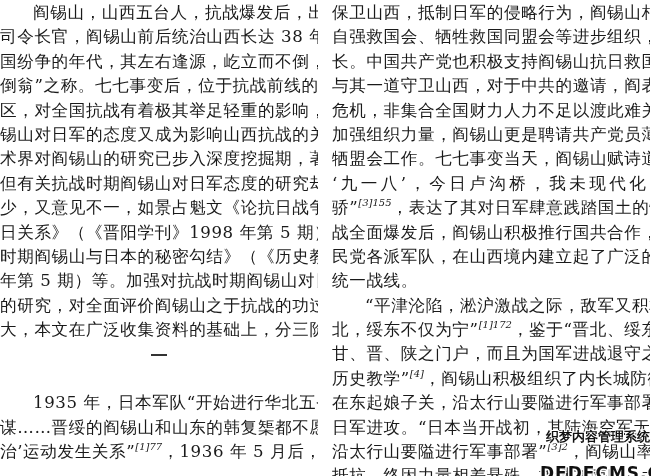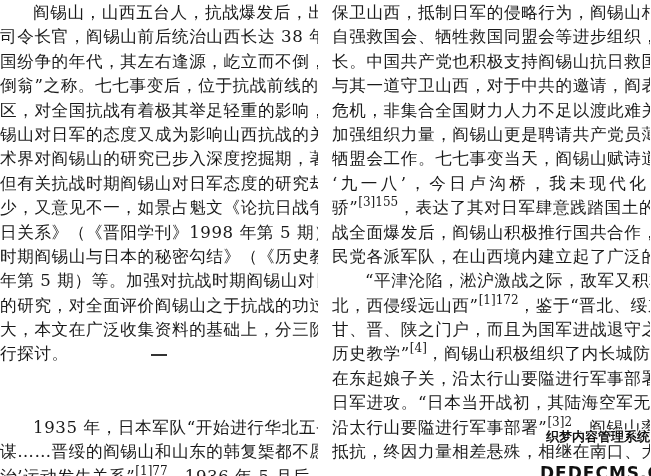--- a/index.html
+++ b/index.html
@@ -50,24 +50,25 @@
       text-align: center;
     }
     .section-divider span {
       display: inline-block;
       width: 16px;
       height: 2px;
       background: #333;
       margin-top: 9px;
     }
     sup {
-      font-size: 12px;
+      font-size: 10px;
       line-height: 0;
       vertical-align: super;
       letter-spacing: 0;
+      font-style: italic;
     }
     .watermark {
       position: absolute;
       left: 540px;
       top: 430px;
       width: 110px;
       text-align: right;
       font-family: "DejaVu Sans", "Liberation Sans", sans-serif;
       font-weight: bold;
       color: #111;
@@ -91,21 +92,20 @@
       <span class="line">区，对全国抗战有着极其举足轻重的影响，而关于阎</span>
       <span class="line">锡山对日军的态度又成为影响山西抗战的关键。学</span>
       <span class="line">术界对阎锡山的研究已步入深度挖掘期，著述颇丰，</span>
       <span class="line">但有关抗战时期阎锡山对日军态度的研究却少之又</span>
       <span class="line">少，又意见不一，如景占魁文《论抗日战争时期的阎</span>
       <span class="line">日关系》（《晋阳学刊》1998 年第 5 期）、张颖文《抗战</span>
       <span class="line">时期阎锡山与日本的秘密勾结》（《历史教学》1987</span>
       <span class="line">年第 5 期）等。加强对抗战时期阎锡山对日军态度</span>
       <span class="line">的研究，对全面评价阎锡山之于抗战的功过意义重</span>
       <span class="line">大，本文在广泛收集资料的基础上，分三阶段对其进</span>
-      <span class="line">行探讨。</span>
     </div>
 
     <div style="height: 49px;"></div>
 
     <div style="margin-top: 0px;">
       <span class="line indent">1935 年，日本军队“开始进行华北五省独立的阴</span>
       <span class="line">谋……晋绥的阎锡山和山东的韩复榘都不愿与‘自</span>
       <span class="line"><span>治’运动发生关系”</span><sup>[1]77</sup><span>，1936 年 5 月后，日军更是在</span></span>
 
     </div>
@@ -121,24 +121,25 @@
       <span class="line">自强救国会、牺牲救国同盟会等进步组织，并自任会</span>
       <span class="line">长。中国共产党也积极支持阎锡山抗日救国，提出愿</span>
       <span class="line">与其一道守卫山西，对于中共的邀请，阎表示“国事</span>
       <span class="line"><span>危机，非集合全国财力人力不足以渡此难关”</span></span>
       <span class="line">加强组织力量，阎锡山更是聘请共产党员薄一波主持</span>
       <span class="line">牺盟会工作。七七事变当天，阎锡山赋诗道“已过</span>
       <span class="line" style="letter-spacing: 3.4px;">‘九一八’，今日卢沟桥，我未现代化，国中任敌</span>
       <span class="line"><span>骄”</span><sup>[3]155</sup><span>，表达了其对日军肆意践踏国土的愤慨。抗</span></span>
       <span class="line">战全面爆发后，阎锡山积极推行国共合作，并团结国</span>
       <span class="line">民党各派军队，在山西境内建立起了广泛的抗日民族</span>
+      <span class="line">统一战线。</span>
     </div>
     <div>
       <span class="line indent">“平津沦陷，淞沪激战之际，敌军又积极进攻华</span>
-      <span class="line"><span>北，西侵绥远山西”</span><sup>[1]172</sup><span>，鉴于“晋北、绥东不仅为宁、</span></span>
+      <span class="line"><span>北，绥东不仅为宁”</span><sup>[1]172</sup><span>，鉴于“晋北、绥东不仅为宁、</span></span>
       <span class="line">甘、晋、陕之门户，而且为国军进战退守之枢纽，地位</span>
       <span class="line"><span>历史教学”</span><sup>[4]</sup><span>，阎锡山积极组织了内长城防御作战，</span></span>
       <span class="line">在东起娘子关，沿太行山要隘进行军事部署，以阻击</span>
       <span class="line">日军进攻。“日本当开战初，其陆海空军无论是在数</span>
       <span class="line"><span>沿太行山要隘进行军事部署”</span><sup>[3]2</sup><span>，阎锡山率部虽经顽强</span></span>
       <span class="line">抵抗，终因力量相差悬殊，相继在南口、大同等战役中</span>
 
     </div>
   </div>
 

